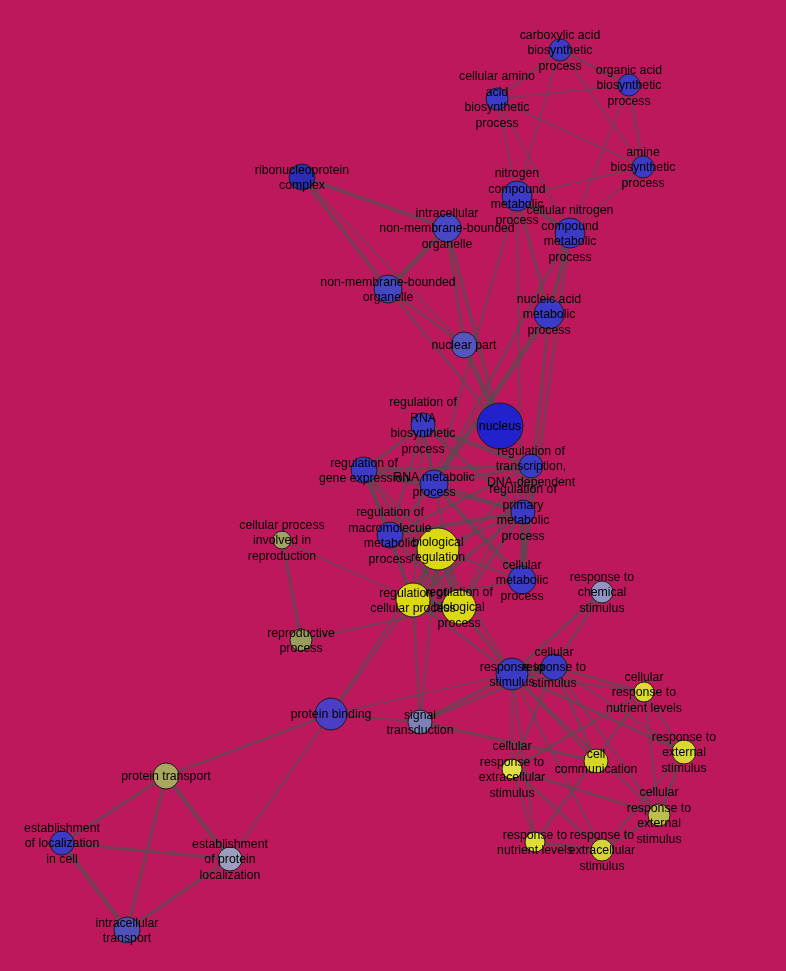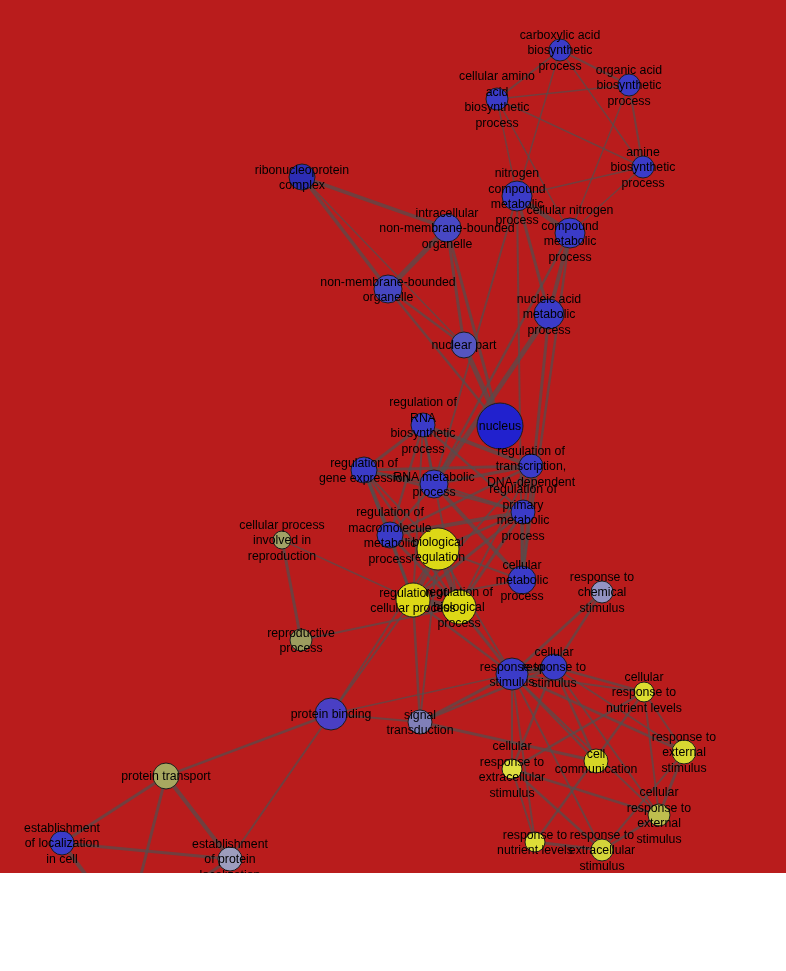--- a/index.html
+++ b/index.html
@@ -1,16 +1,16 @@
 <!DOCTYPE html>
 <html><head>
 <meta charset="utf-8">
 <style>
   html,body{margin:0;padding:0;background:#ffffff;}
-  #canvas{position:relative;width:786px;height:873px;background:#b91c1c;overflow:hidden;}
+  #canvas{position:relative;width:786px;height:971px;background:#be185d;overflow:hidden;}
   svg{display:block;}
   .node-label{font-family:"Liberation Sans", sans-serif;font-size:12.3px;fill:#000;}
   circle.node{cursor:pointer;}
 </style>
 </head>
 <body>
 
 <div id="canvas">
   <svg id="net" width="786" height="971" viewBox="0 0 786 971" xmlns="http://www.w3.org/2000/svg">
     <g id="edges-layer">

